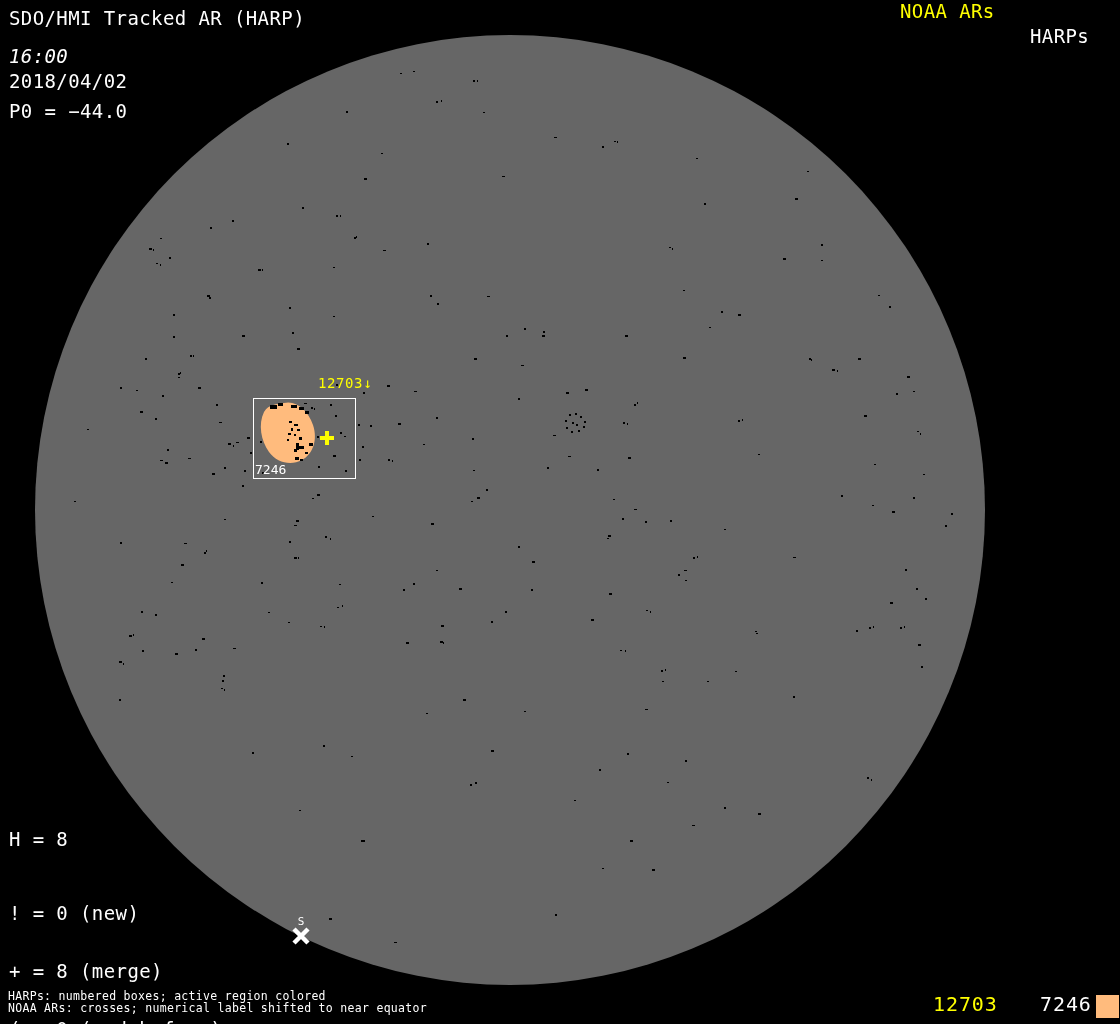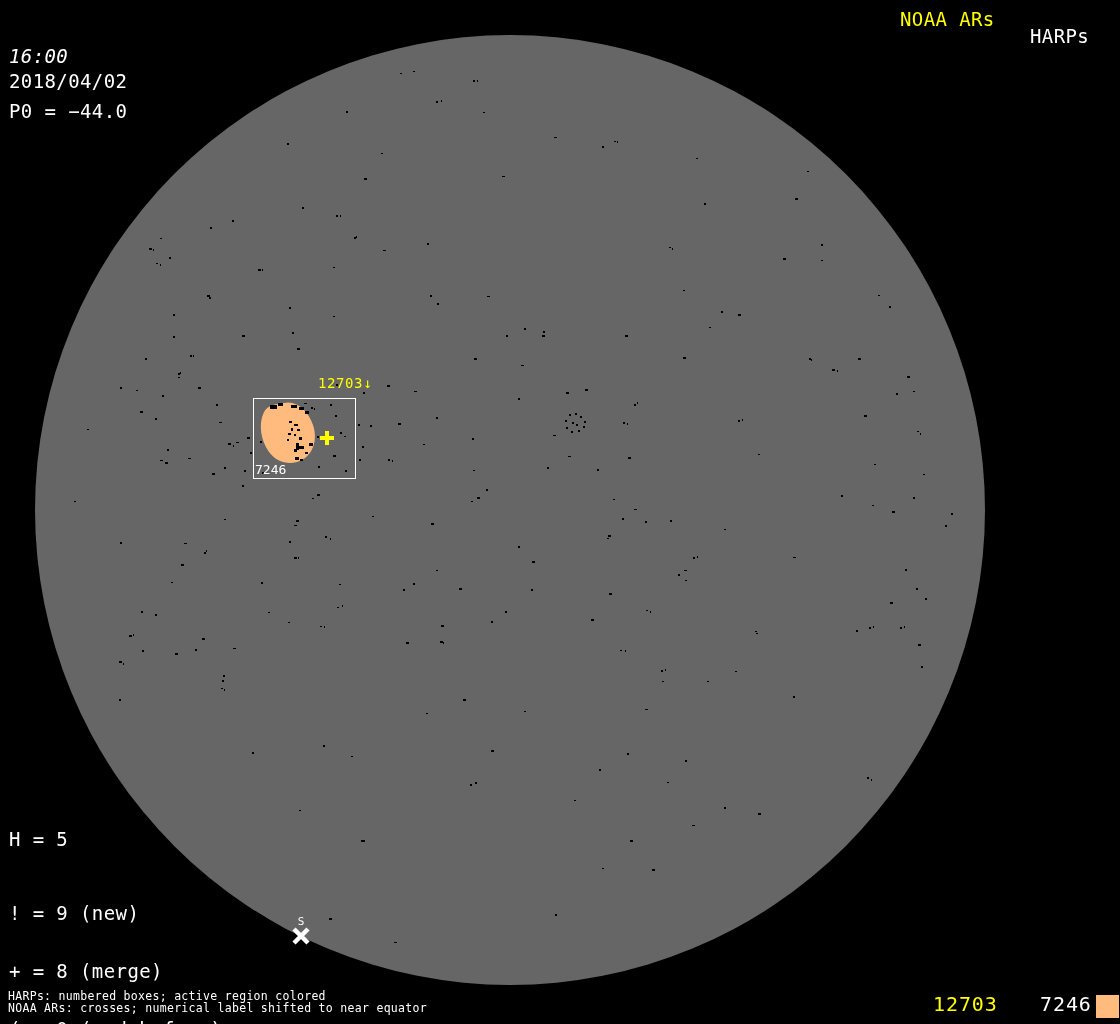--- a/index.html
+++ b/index.html
@@ -364,30 +364,31 @@
 
     <text id="noaa-ar-label" x="318" y="388" font-size="14" letter-spacing="0.6" fill="var(--accent,#ff0)">12703↓</text>
     <path id="noaa-ar-cross" d="M320 438 H334 M327 431 V445" stroke="var(--accent,#ff0)" stroke-width="4" fill="none"></path>
 
     <g>
       <path d="M294 929 L308 943 M308 929 L294 943" stroke="var(--fg,#fff)" stroke-width="4.5" fill="none"></path>
       <text x="301" y="925" font-size="11" text-anchor="middle" fill="var(--fg,#fff)">S</text>
     </g>
   </svg>
 
+  <div class="txt t19" style="left:9px;top:9px;">SDO/HMI Tracked AR (HARP)</div>
   <div class="txt t19" style="left:9px;top:28px;margin-top:44px;">2018/04/02</div>
   <div class="txt t19" style="left:9px;top:47px;font-style:italic;">16:00</div>
   <div class="txt t19" style="left:9px;top:102px;">P0 = −44.0</div>
 
-  <div class="txt t19 yellow" style="left:900px;top:10px;">NOAA ARs</div>
+  <div class="txt t19 yellow" style="left:900px;top:2px;">NOAA ARs</div>
   <div class="txt t19" style="left:1030px;top:27px;">HARPs</div>
 
-  <div class="txt t19" style="left:9px;top:830px;">H = 5</div>
+  <div class="txt t19" style="left:9px;top:830px;">H = 8</div>
   <div class="txt t19" style="left:9px;top:866px;">
-    <div>! = 9 (new)</div>
+    <div>! = 0 (new)</div>
     <div>+ = 8 (merge)</div>
     <div>( = 0 (pad before)</div>
     
     
     
   </div>
 
   <div class="txt t11" style="left:8px;top:991px;">HARPs: numbered boxes; active region colored</div>
   <div class="txt t11" style="left:8px;top:1003px;">NOAA ARs: crosses; numerical label shifted to near equator</div>
 

